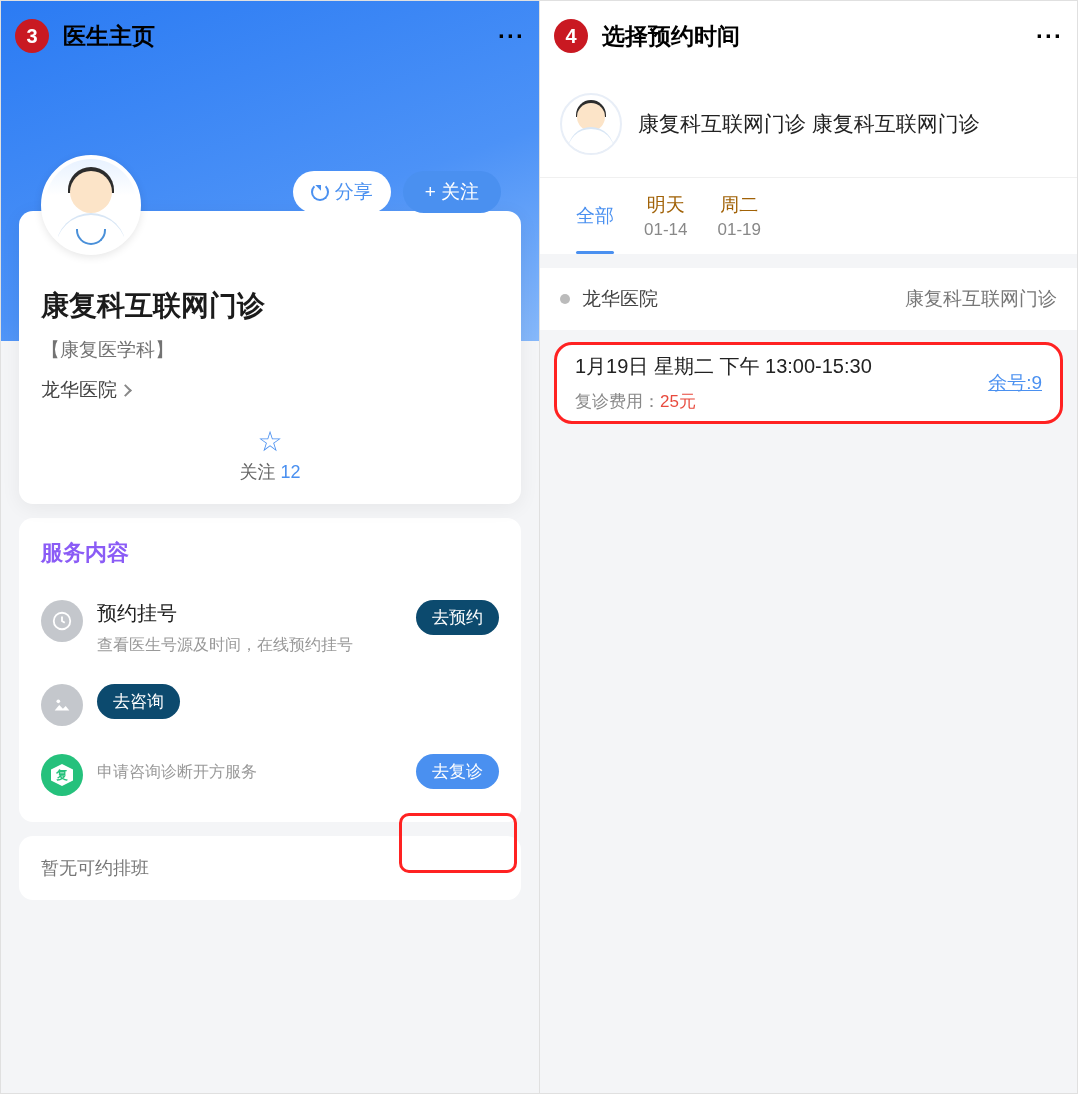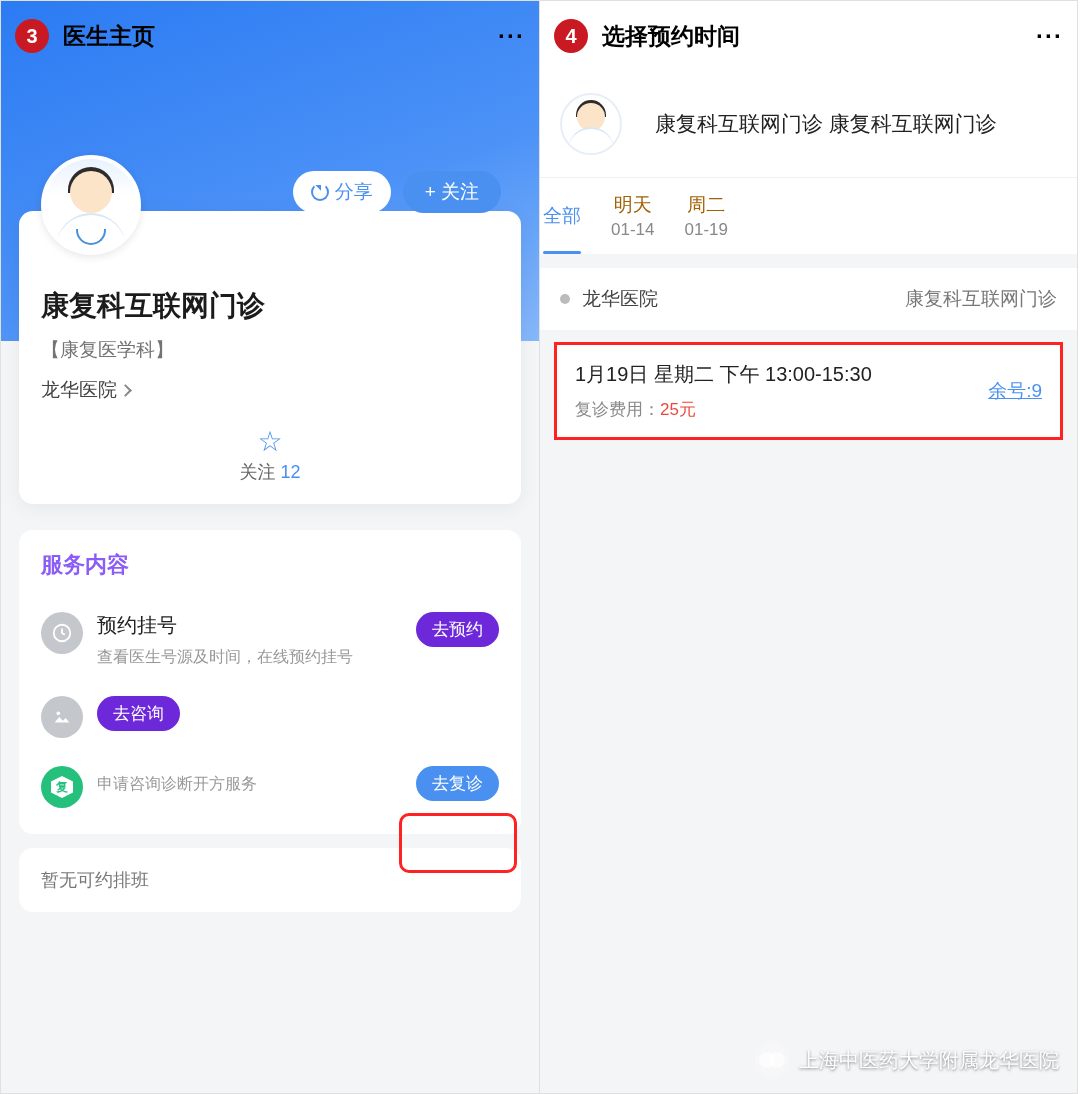--- a/index.html
+++ b/index.html
@@ -9,21 +9,21 @@
 .screen:first-child{border-right:none;}
 
 .nav-bar{display:flex;align-items:center;height:70px;padding:0 14px;background:#fff;position:relative;z-index:2;}
 .step-badge{width:34px;height:34px;border-radius:50%;background:#c91922;color:#fff;font-weight:bold;font-size:20px;display:flex;align-items:center;justify-content:center;margin-right:14px;}
 .nav-title{font-size:23px;color:#000;font-weight:700;}
 .nav-dots{margin-left:auto;font-size:24px;font-weight:bold;letter-spacing:1px;color:#000;}
 .screen-left .nav-bar{background:transparent;}
 
 .hero{position:absolute;top:0;left:0;right:0;height:340px;background:linear-gradient(160deg,#2b7bf3 0%,#4c92f7 60%,#86b8fa 100%);}
 
-.doctor-card{position:relative;margin:140px 18px 26px 18px;background:#fff;border-radius:14px;padding:26px 22px 20px 22px;box-shadow:0 4px 20px rgba(0,0,0,0.06);}
+.doctor-card{position:relative;margin:140px 18px 14px 18px;background:#fff;border-radius:14px;padding:26px 22px 20px 22px;box-shadow:0 4px 20px rgba(0,0,0,0.06);}
 .avatar-lg{position:absolute;top:-56px;left:22px;width:100px;height:100px;border-radius:50%;background:#fff;border:4px solid #fff;box-shadow:0 2px 8px rgba(0,0,0,0.1);overflow:hidden;display:flex;align-items:flex-end;justify-content:center;}
 .avatar-inner{width:100%;height:100%;background:linear-gradient(180deg,#e8f2ff 0%,#fff 40%);position:relative;}
 .avatar-face{position:absolute;top:12px;left:50%;transform:translateX(-50%);width:42px;height:42px;border-radius:50%;background:#fce4c8;}
 .avatar-hair{position:absolute;top:8px;left:50%;transform:translateX(-50%);width:46px;height:26px;border-radius:46px 46px 0 0;background:#2c2c2c;}
 .avatar-body{position:absolute;bottom:0;left:50%;transform:translateX(-50%);width:70px;height:38px;border-radius:38px 38px 0 0;background:#fff;border-top:2px solid #d8e6f5;}
 .avatar-stetho{position:absolute;bottom:6px;left:50%;transform:translateX(-50%);width:30px;height:16px;border:2px solid #4a90d9;border-top:none;border-radius:0 0 20px 20px;}
 
 .card-actions{position:absolute;top:-40px;right:20px;display:flex;gap:12px;align-items:center;}
 .btn-share{background:#fff;color:#4a90f0;border-radius:999px;padding:8px 18px;font-size:19px;display:flex;align-items:center;gap:6px;}
 .btn-follow{background:#4a90f0;color:#fff;border-radius:999px;padding:8px 22px;font-size:19px;}
@@ -45,47 +45,47 @@
 .svc-icon{width:42px;height:42px;border-radius:50%;display:flex;align-items:center;justify-content:center;flex:none;}
 .svc-gray{background:#c4c7cc;color:#fff;}
 .svc-green{background:#25c17c;color:#fff;}
 .svc-hex{width:22px;height:22px;background:#fff;clip-path:polygon(50% 0%,100% 25%,100% 75%,50% 100%,0% 75%,0% 25%);font-size:12px;display:flex;align-items:center;justify-content:center;color:#25c17c;font-weight:bold;}
 .svc-body{flex:1;}
 .svc-title-row{display:flex;align-items:center;gap:12px;}
 .svc-name{font-size:20px;color:#222;font-weight:500;}
 .svc-extra{font-size:18px;color:#666;}
 .svc-desc{font-size:16px;color:#999;margin-top:8px;}
 .svc-btn{border-radius:999px;padding:6px 16px;font-size:17px;color:#fff;flex:none;align-self:flex-start;}
-.svc-btn-light{background:#6d28d9;text-align:center;}
+.svc-btn-light{background:#0c4a6e;text-align:center;}
 .svc-btn-active{background:#4a90f0;}
 .hot-highlight{position:absolute;border:3px solid #f22;border-radius:10px;}
 .hl1{right:22px;top:812px;width:118px;height:60px;}
 
 .empty-note{margin:0 18px;background:#fff;border-radius:14px;padding:20px 22px;font-size:18px;color:#777;}
 
 
-.doc-header{background:#fff;display:flex;align-items:center;gap:33px;padding:22px 20px;}
+.doc-header{background:#fff;display:flex;align-items:center;gap:16px;padding:22px 20px;}
 .avatar-sm{width:62px;height:62px;border-radius:50%;background:#fff;border:2px solid #e8eef7;overflow:hidden;position:relative;flex:none;}
 .avatar-sm .avatar-face{top:8px;width:28px;height:28px;}
 .avatar-sm .avatar-hair{top:5px;width:30px;height:17px;}
 .avatar-sm .avatar-body{width:46px;height:26px;}
 .doc-header-title{font-size:21px;color:#222;}
-.date-tabs{display:flex;background:#fff;padding:0 3px;border-top:1px solid #f0f0f0;}
+.date-tabs{display:flex;background:#fff;padding:0 36px;border-top:1px solid #f0f0f0;}
 .date-tab{padding:14px 0;margin-right:30px;text-align:center;cursor:pointer;position:relative;}
 .dt-top{font-size:19px;color:#a16207;}
 .dt-bot{font-size:17px;color:#888;margin-top:2px;}
 .date-tab.active .dt-top{color:#4a90f0;}
 .date-tab.active::after{content:"";position:absolute;bottom:0;left:0;right:0;height:3px;background:#4a90f0;border-radius:2px;}
 .date-tab.single{display:flex;align-items:center;}
 
 .location-row{background:#fff;margin-top:14px;padding:18px 20px;display:flex;align-items:center;font-size:19px;color:#444;}
 .loc-dot{width:10px;height:10px;border-radius:50%;background:#bbb;margin-right:12px;}
 .loc-right{margin-left:auto;color:#777;}
 
-.slot-card{background:#fff;margin:12px 14px;border:3px solid #f22;border-radius:0;padding:16px 18px;display:flex;align-items:center;}
+.slot-card{background:#fff;margin:12px 14px;border:3px solid #f22;border-radius:18px;padding:8px 18px;display:flex;align-items:center;}
 .slot-main{flex:1;}
 .slot-line1{font-size:20px;color:#222;}
 .slot-line2{font-size:17px;color:#888;margin-top:10px;}
 .slot-fee{color:#e84a3d;}
 .slot-remain{color:#4a90f0;font-size:19px;text-decoration:underline;}
 
 .watermark{position:absolute;bottom:16px;right:18px;display:flex;align-items:center;gap:10px;color:#fff;font-size:20px;text-shadow:0 1px 3px rgba(0,0,0,0.5);}
 .wm-logo{width:34px;height:34px;border-radius:50%;background:rgba(255,255,255,0.25);display:flex;align-items:center;justify-content:center;position:relative;}
 .wm-logo::before{content:"";width:16px;height:16px;border-radius:50%;background:#fff;opacity:0.6;position:absolute;left:4px;}
 .wm-logo::after{content:"";width:16px;height:16px;border-radius:50%;background:#fff;opacity:0.6;position:absolute;right:4px;}
@@ -215,18 +215,14 @@
     <div class="slot-card">
       <div class="slot-main">
         <div class="slot-line1">1月19日  星期二  下午  13:00-15:30</div>
         <div class="slot-line2">
           <span>复诊费用：</span><span class="slot-fee">25元</span>
         </div>
       </div>
       <div class="slot-remain">余号:9</div>
     </div>
 
-    <div class="watermark">
-      <span class="wm-logo"></span>
-      <span>上海中医药大学附属龙华医院</span>
-    </div>
   </div>
 </div>
 
 </body></html>

